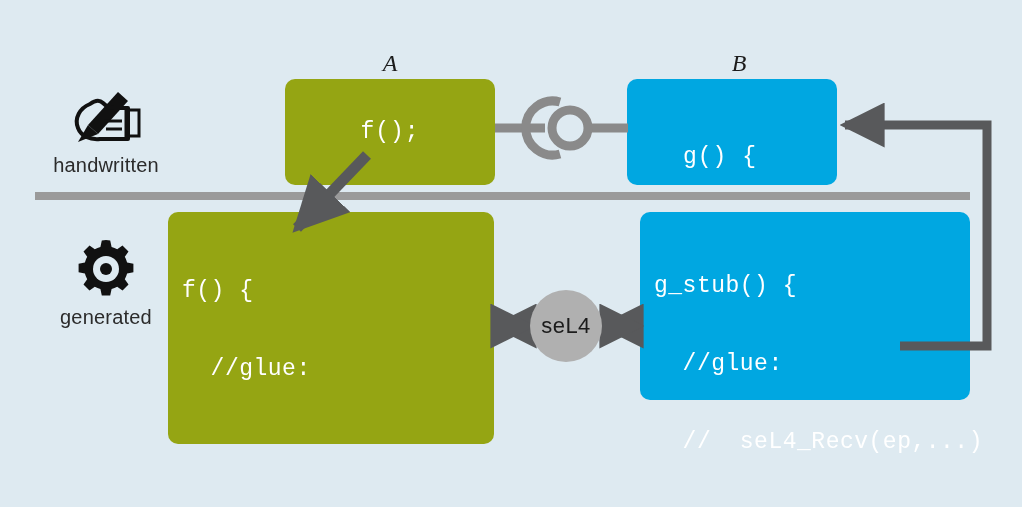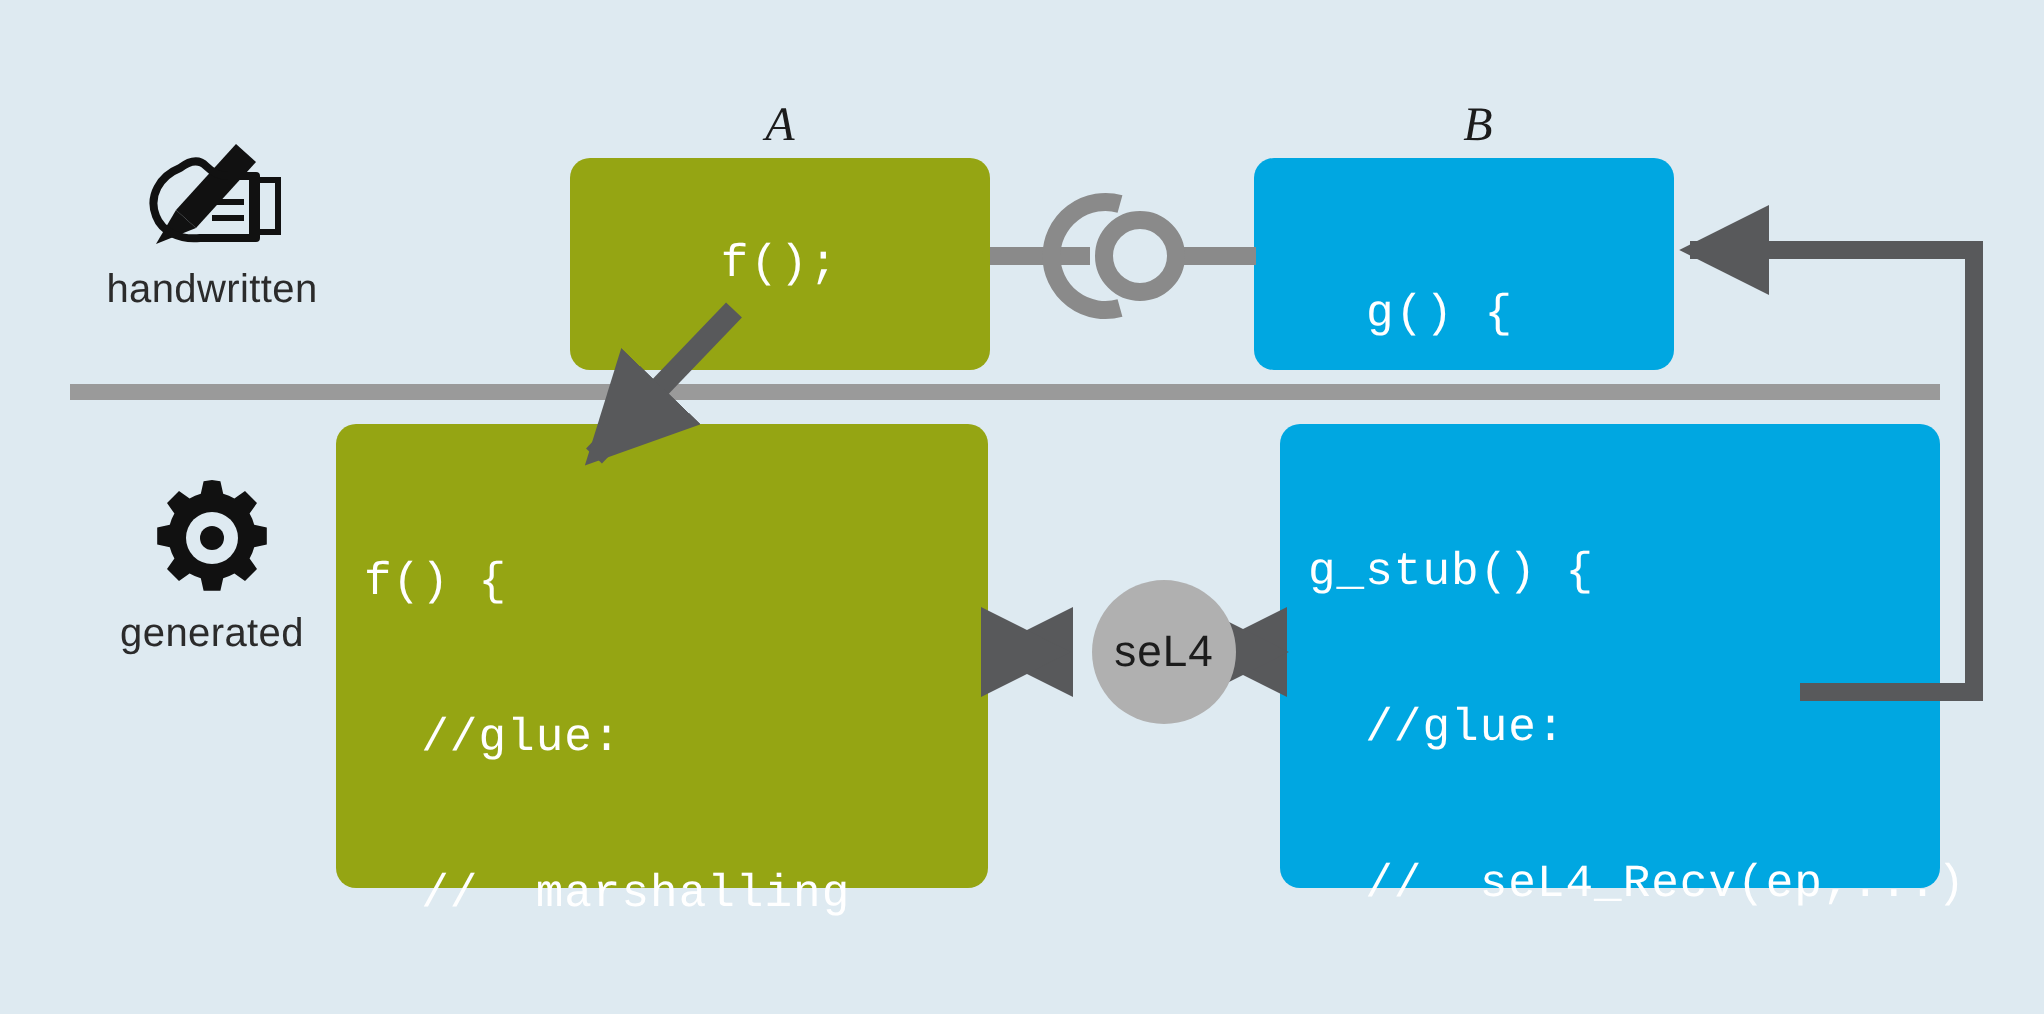--- a/index.html
+++ b/index.html
@@ -23,21 +23,21 @@
     position: absolute;
     width: 160px;
     text-align: center;
   }
   .legend-label {
     font-family: "Liberation Sans", sans-serif;
     font-size: 20px;
     color: #2b2b2b;
     letter-spacing: .2px;
   }
-  #legend-handwritten { left: 26px; top: 68px; }
+  #legend-handwritten { left: 26px; top: 88px; }
   #legend-handwritten .legend-label { margin-top: 4px; }
   #legend-generated  { left: 26px; top: 238px; text-align: center; }
   #legend-generated .legend-label { margin-top: 6px; }
   .legend-icon {
     height: 62px;
     display: flex;
     align-items: center;
     justify-content: center;
   }
 
@@ -81,21 +81,21 @@
   #box-f {
     left: 168px; top: 212px;
     width: 326px; height: 232px;
     font-size: 23px;
     letter-spacing: .5px;
     padding: 14px 0 0 14px;
     line-height: 26px;
   }
   #box-gstub {
     left: 640px; top: 212px;
-    width: 330px; height: 232px;
+    width: 330px; height: 188px;
     font-size: 23px;
     letter-spacing: .5px;
     padding: 9px 0 0 14px;
     line-height: 26px;
   }
   .code-line { display: block; }
 
   
   .box-caption {
     position: absolute;
@@ -105,21 +105,21 @@
     color: #1c1c1c;
     width: 40px;
     text-align: center;
   }
   #caption-a { left: 370px; top: 50px; }
   #caption-b { left: 719px; top: 50px; }
 
   
   #sel4-circle {
     position: absolute;
-    left: 546px; top: 290px;
+    left: 530px; top: 290px;
     width: 72px; height: 72px;
     border-radius: 50%;
     background: #b0b0b0;
     display: flex; align-items: center; justify-content: center;
     font-family: "Liberation Sans", sans-serif;
     font-size: 22px;
     color: #1c1c1c;
     letter-spacing: .5px;
   }
 
@@ -187,21 +187,20 @@
 
   <div class="box blue" id="box-b">
     <span class="code-line">g() {</span>
     <span class="code-line">  ...</span>
     <span class="code-line">}</span>
   </div>
 
   <div class="box green" id="box-f">
     <span class="code-line">f() {</span>
     <span class="code-line">  //glue:</span>
-    <span class="code-line">  //  marshalling</span>
     
     
     
     
   </div>
 
   <div class="box blue" id="box-gstub">
     <span class="code-line">g_stub() {</span>
     <span class="code-line">  //glue:</span>
     <span class="code-line">  //  seL4_Recv(ep,...)</span>

